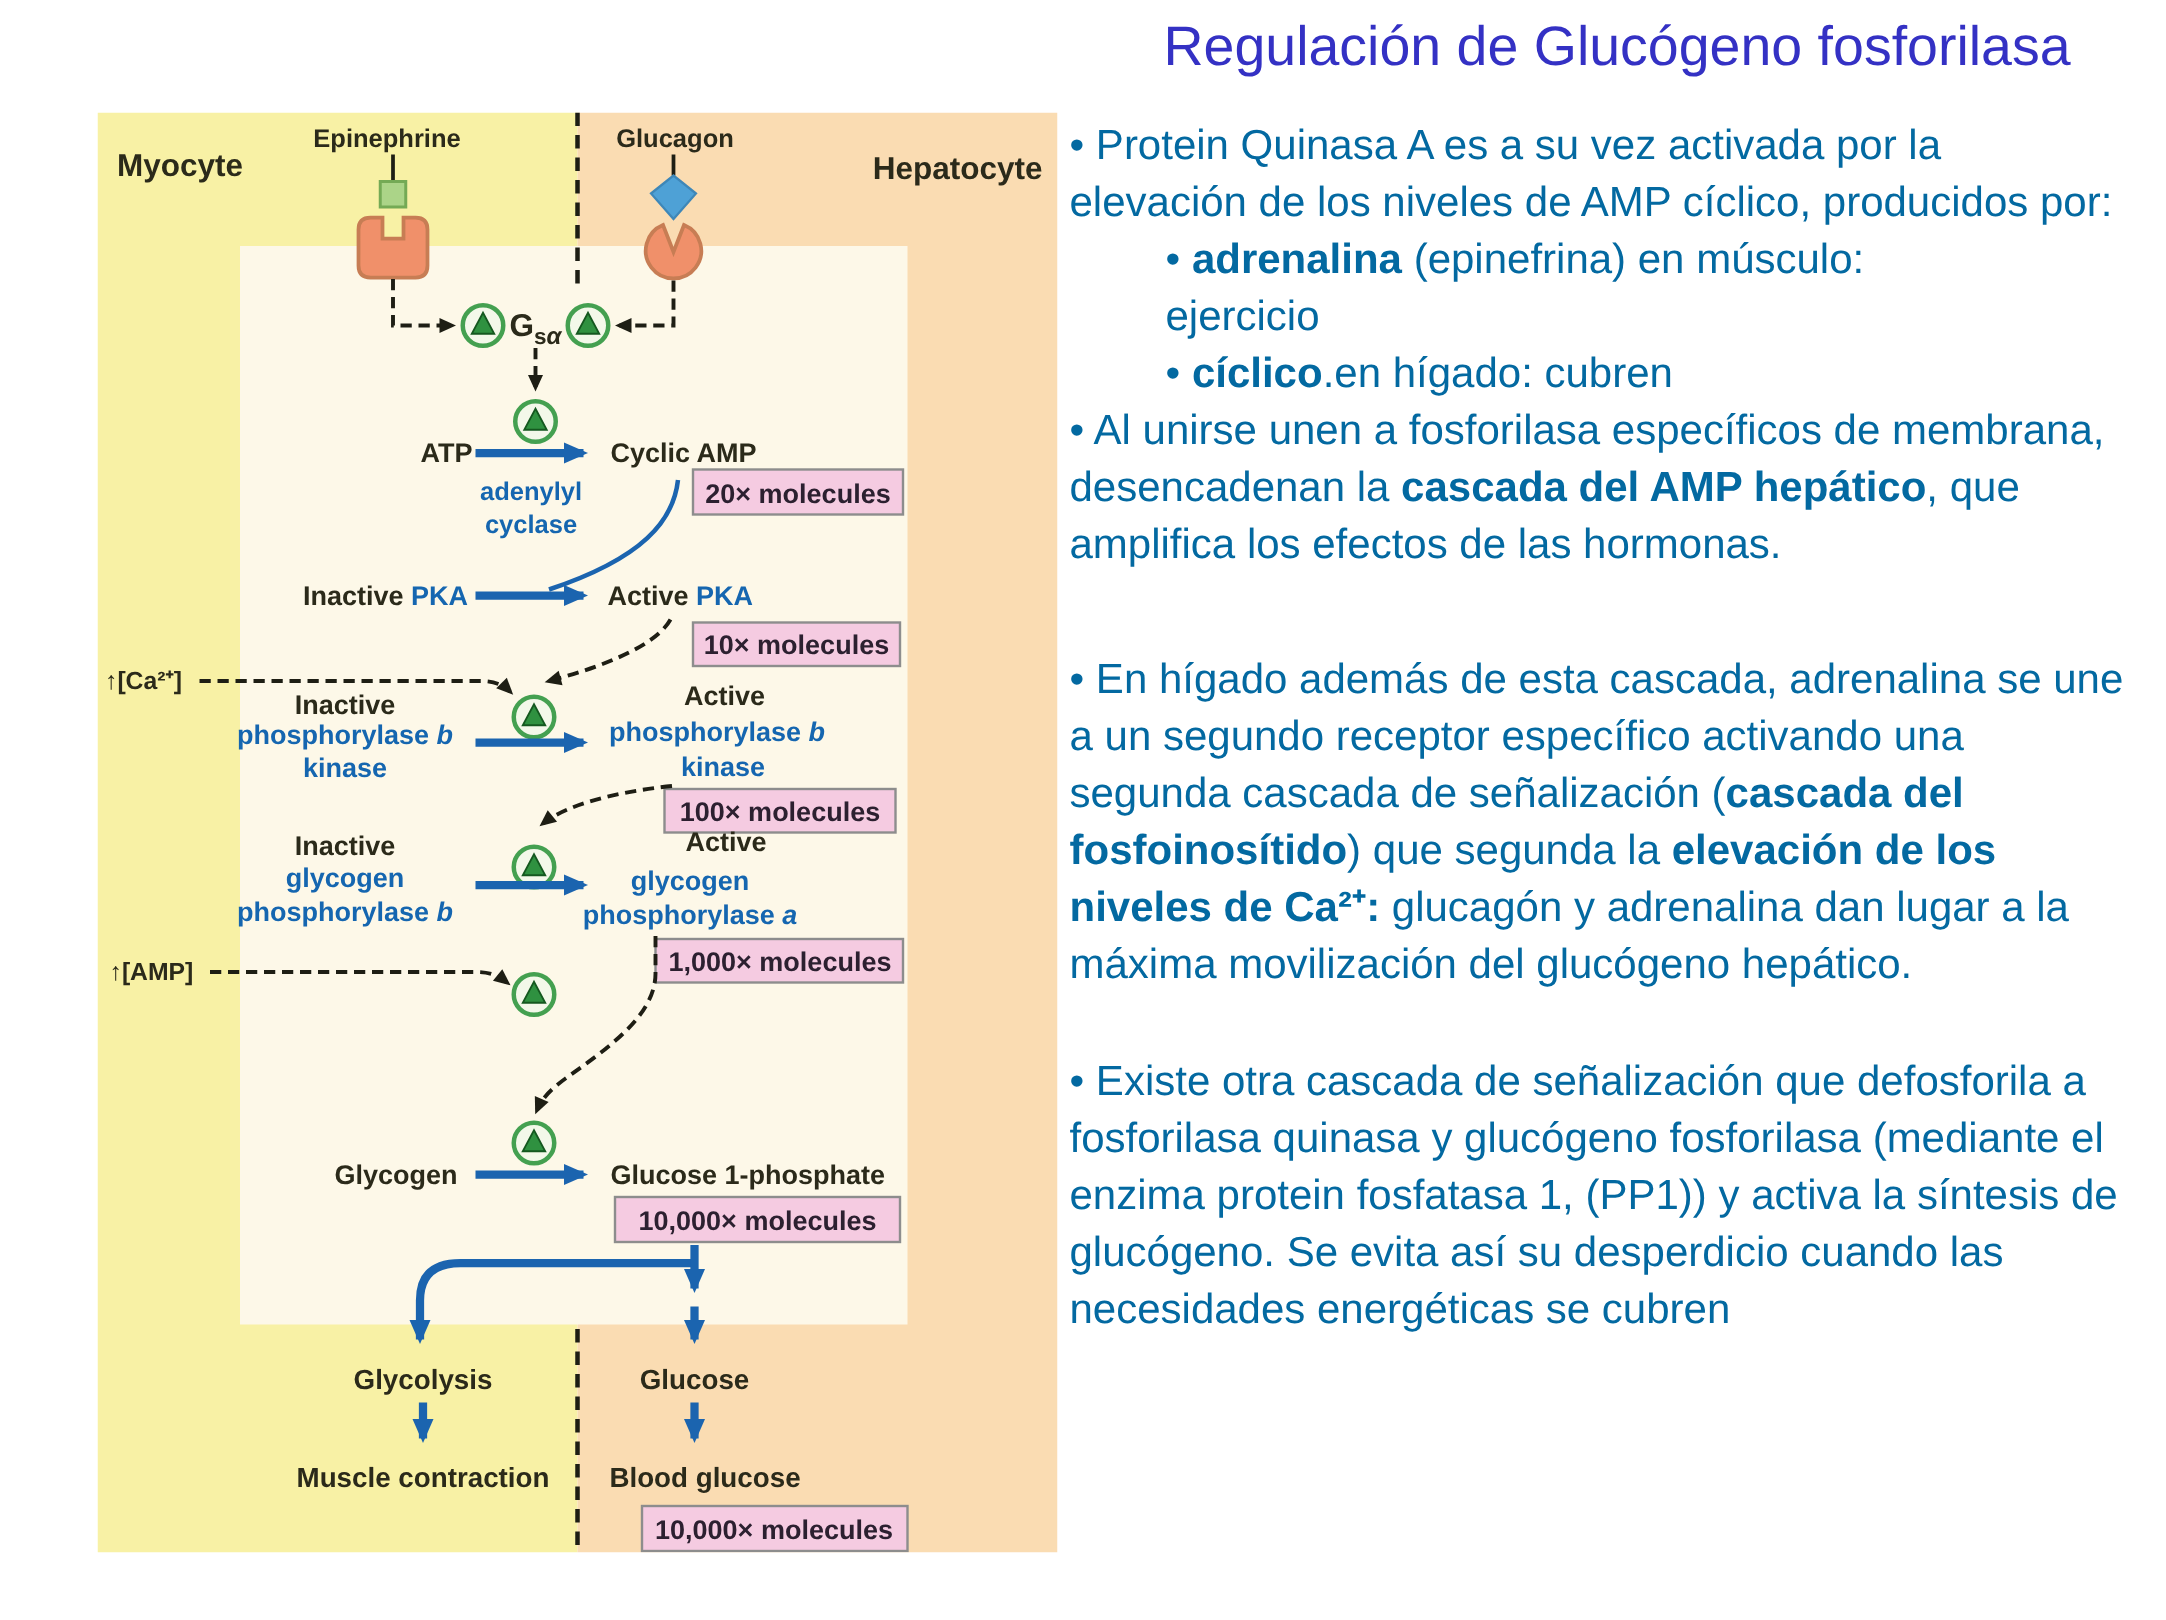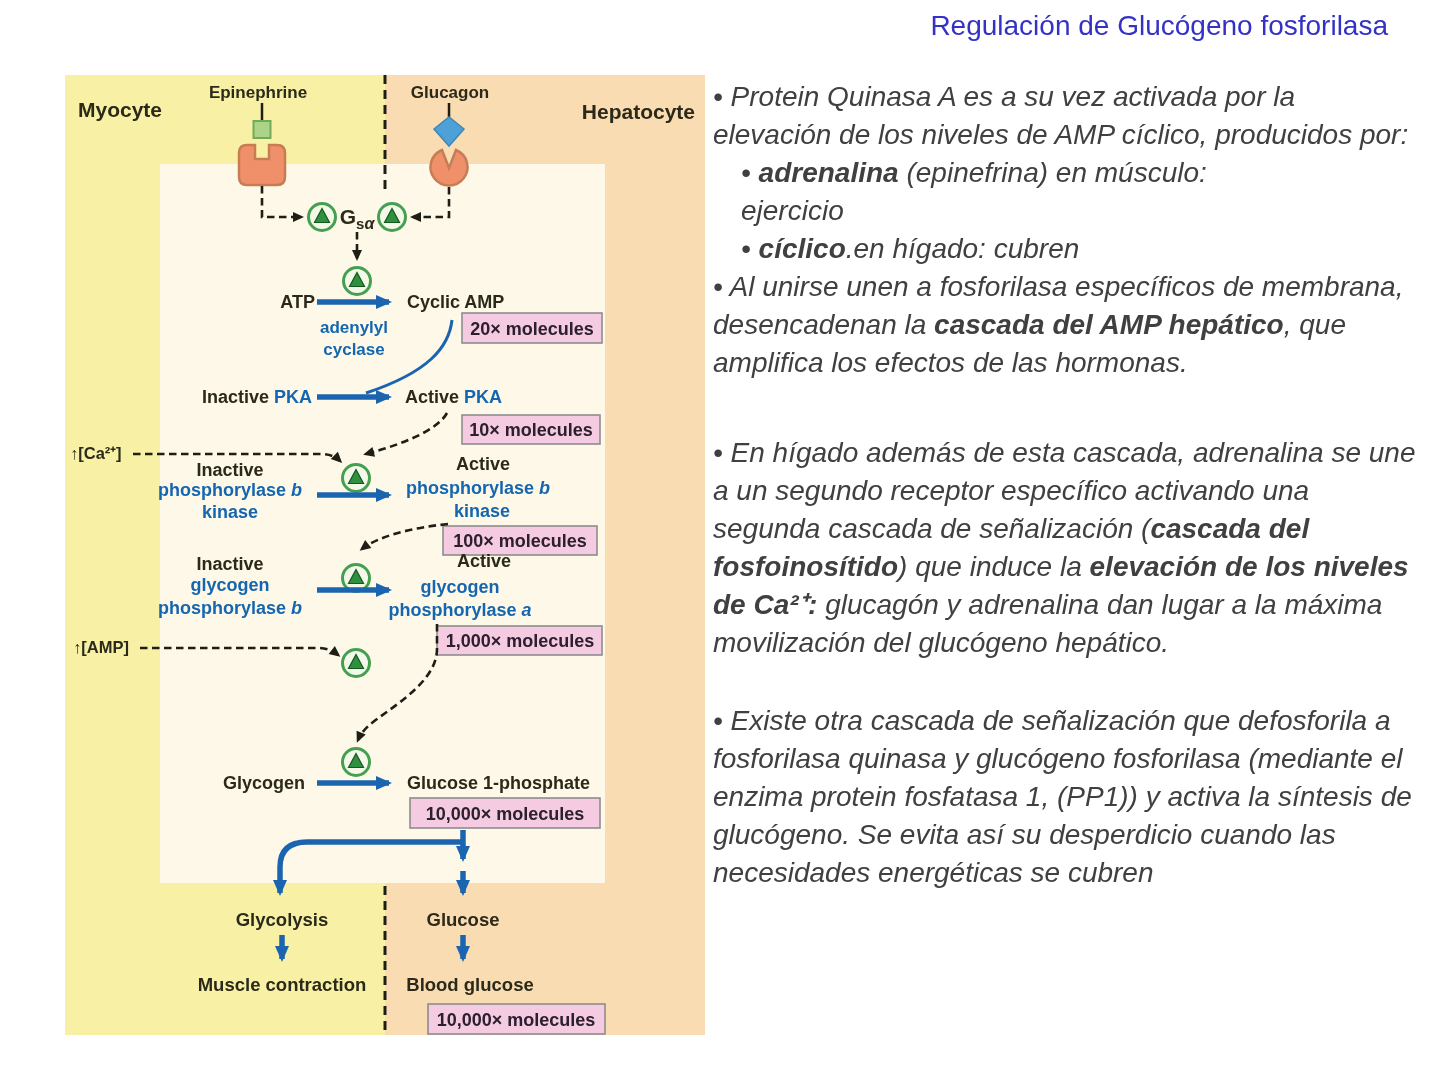--- a/index.html
+++ b/index.html
@@ -19,29 +19,29 @@
   .fs-185{font-size:18.5px;}
   .box-rect{fill:#f5cbe1;stroke:#8d8d8d;stroke-width:1.6;}
   .box-text{fill:#2c2030;font-weight:bold;font-size:18px;}
   .rxn{stroke:#1b64af;stroke-width:5.5;fill:none;}
   .rxn-thin{stroke:#1b64af;stroke-width:3;fill:none;}
   .dash{stroke:#1e1e14;stroke-width:2.6;fill:none;stroke-dasharray:7.5 4.5;}
   .dash-mid{stroke:#1e1e14;stroke-width:3;fill:none;stroke-dasharray:9 6;}
   .stem{stroke:#1e1e14;stroke-width:2.5;fill:none;}
   
   #title{
-    position:absolute;left:664px;top:10px;width:724px;text-align:right;
-    color:#3431c4;font-size:28px;white-space:nowrap;
+    position:absolute;left:716px;top:10px;width:724px;text-align:center;
+    color:#3431c4;font-size:37px;white-space:nowrap;
   }
   #right-text{
     position:absolute;left:713px;top:78px;width:706px;
-    font-size:28px;line-height:38px;color:#404040;font-style:italic;
+    font-size:28px;line-height:38px;color:#0369a1;
   }
   #right-text p{margin:0;}
-  .sub-bullets{margin-left:28px;width:565px;}
+  .sub-bullets{margin-left:64px;width:565px;}
   .gap-lg{margin-top:52px!important;}
   .gap-md{margin-top:40px!important;}
   b{font-weight:bold;}
 </style>
 </head>
 <body>
 
 <svg id="diagram" viewBox="0 0 640 960">
   <defs>
     <marker id="ab" markerUnits="userSpaceOnUse" markerWidth="20" markerHeight="18" refX="14" refY="8" orient="auto">
@@ -155,15 +155,15 @@
 
 <div id="title">Regulación de Glucógeno fosforilasa</div>
 
 <div id="right-text">
   <p><span>• Protein Quinasa A es a su vez activada por la elevación de los niveles de AMP cíclico, producidos por:</span></p>
   <div class="sub-bullets">
     <p><span>• </span><b>adrenalina</b><span> (epinefrina) en músculo: ejercicio</span></p>
     <p><span>• </span><b>cíclico</b><span>.en hígado: cubren</span></p>
   </div>
   <p><span>• Al unirse unen a fosforilasa específicos de membrana, desencadenan la </span><b>cascada del AMP hepático</b><span>, que amplifica los efectos de las hormonas.</span></p>
-  <p class="gap-lg"><span>• En hígado además de esta cascada, adrenalina se une a un segundo receptor específico activando una segunda cascada de señalización (</span><b>cascada del fosfoinosítido</b><span>) que induce la </span><b>elevación de los niveles de Ca²⁺:</b><span> glucagón y adrenalina dan lugar a la máxima movilización del glucógeno hepático.</span></p>
+  <p class="gap-lg"><span>• En hígado además de esta cascada, adrenalina se une a un segundo receptor específico activando una segunda cascada de señalización (</span><b>cascada del fosfoinosítido</b><span>) que segunda la </span><b>elevación de los niveles de Ca²⁺:</b><span> glucagón y adrenalina dan lugar a la máxima movilización del glucógeno hepático.</span></p>
   <p class="gap-md"><span>• Existe otra cascada de señalización que defosforila a fosforilasa quinasa y glucógeno fosforilasa (mediante el enzima protein fosfatasa 1, (PP1)) y activa la síntesis de glucógeno. Se evita así su desperdicio cuando las necesidades energéticas se cubren</span></p>
 </div>
 
 </body></html>

